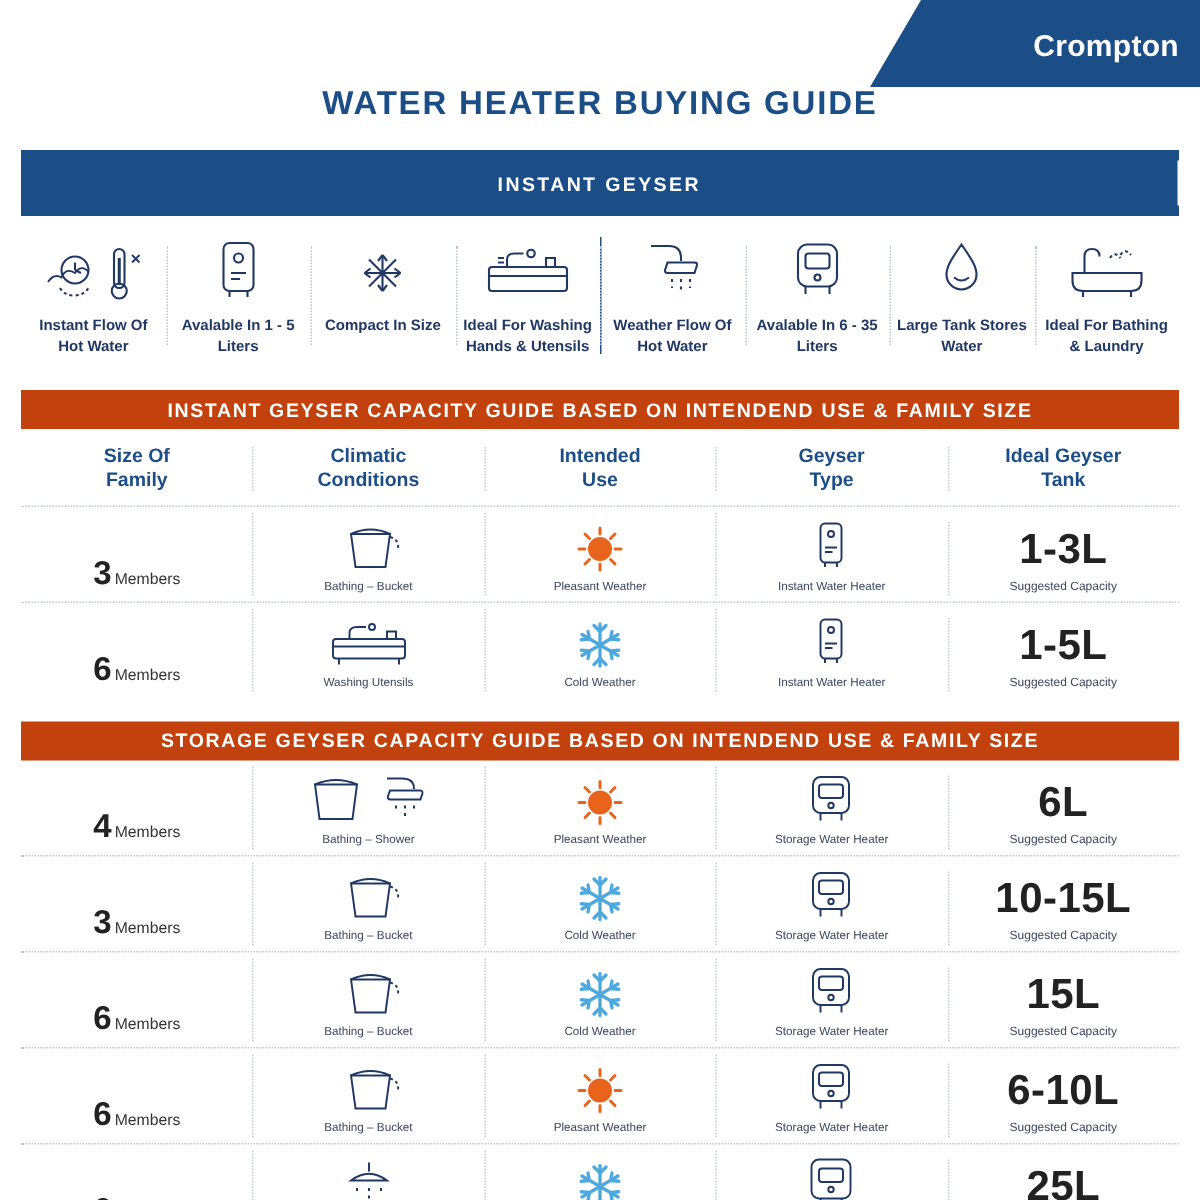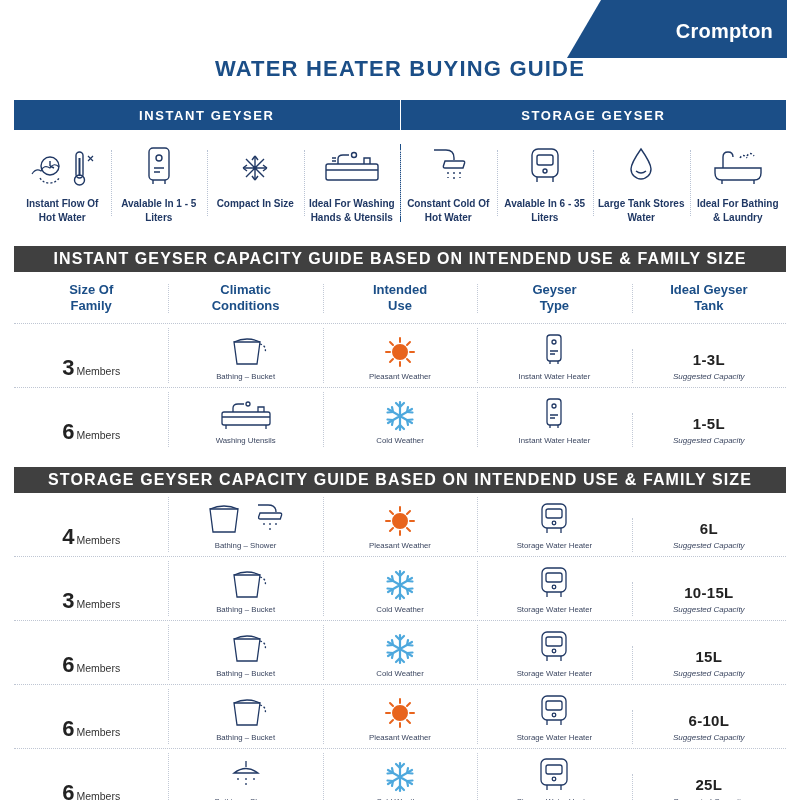--- a/index.html
+++ b/index.html
@@ -9,21 +9,21 @@
     background: #ffffff;
     font-family: "Liberation Sans", sans-serif;
     color: #203864;
     overflow: hidden;
     position: relative;
   }
 
   
   .brand-wrap {
     position: absolute;
-    top: 0; right: 13px;
+    top: 0; right: 0;
     width: 220px; height: 58px;
   }
   .brand-shape {
     position: absolute;
     top: 0; right: 0;
     width: 220px; height: 58px;
     background: #1b4e87;
     clip-path: polygon(34px 0, 100% 0, 100% 100%, 0 100%);
   }
   .brand-text {
@@ -45,21 +45,21 @@
     color: #1b4e87;
     margin-top: 56px;
   }
 
   
   .type-bar {
     display: flex;
     margin: 18px 14px 0 14px;
     background: #1b4e87;
     color: #fff;
-    height: 30px;
+    height: 44px;
     align-items: center;
   }
   .type-bar > div {
     flex: 1;
     text-align: center;
     font-size: 13px;
     font-weight: bold;
     letter-spacing: 1.6px;
   }
   .type-bar .divider {
@@ -104,27 +104,27 @@
     font-size: 10px;
     font-weight: bold;
     line-height: 1.35;
     margin-top: 9px;
     color: #203864;
   }
 
   
   .section-bar {
     margin: 14px 14px 0 14px;
-    background: #404040;
+    background: #c2410c;
     color: #fff;
     height: 26px;
     display: flex;
     align-items: center;
     justify-content: center;
-    font-size: 16px;
+    font-size: 13px;
     font-weight: bold;
     letter-spacing: 1.1px;
   }
 
   
   .guide {
     margin: 0 14px;
   }
   .ghead {
     display: flex;
@@ -169,54 +169,53 @@
     font-weight: bold;
     color: #222;
   }
   .fam small {
     font-size: 10.5px;
     font-weight: normal;
     color: #333;
     margin-left: 2px;
   }
   .cap {
-    font-size: 15px;
+    font-size: 28px;
     font-weight: bold;
     color: #222;
     letter-spacing: .3px;
   }
   .sub {
     font-size: 7.8px;
     color: #3b4660;
     margin-top: 4px;
   }
   .iconbox {
     height: 38px;
     display: flex;
     align-items: flex-end;
     justify-content: center;
     gap: 4px;
   }
-  .capsub { font-size: 8px; color: #3b4660; margin-top: 4px; font-style: italic; }
+  .capsub { font-size: 8px; color: #3b4660; margin-top: 4px; }
   svg { display: block; }
 </style>
 </head>
 <body>
 
 <div class="brand-wrap">
   <div class="brand-shape"></div>
   <div class="brand-text">Crompton</div>
 </div>
 
 <div class="main-title">WATER HEATER BUYING GUIDE</div>
 
 <div class="type-bar">
   <div>INSTANT GEYSER</div>
   <div class="divider" style="flex:0 0 1px"></div>
-  <div>STORAGE GEYSER</div>
 </div>
 
 <div class="feature-row">
   <div class="feat-sep"></div>
 
   <div class="feature">
     <div class="ficon">
       <svg width="72" height="44" viewBox="0 0 72 44" fill="none" stroke="#203864" stroke-width="1.4">
         <path d="M6 30 q4-6 9-3 q3-7 9-3 q4-6 9-1" stroke-width="1.2"></path>
         <circle cx="24" cy="22" r="9"></circle>
@@ -273,21 +272,21 @@
   </div>
 
   <div class="feature">
     <div class="ficon">
       <svg width="48" height="44" viewBox="0 0 48 44" fill="none" stroke="#203864" stroke-width="1.4">
         <path d="M10 6 h12 q8 0 8 8 v2"></path>
         <path d="M21 17 h18 q2 0 1.6 2 l-1.6 5 h-18 q-2 0-1.6-2 z"></path>
         <path d="M24 28 v6 M30 28 v8 M36 28 v6" stroke-dasharray="2 3"></path>
       </svg>
     </div>
-    <div class="flabel">Constant Cold
+    <div class="flabel">Weather Flow
 Of Hot Water</div>
   </div>
 
   <div class="feature">
     <div class="ficon">
       <svg width="38" height="44" viewBox="0 0 38 44" fill="none" stroke="#203864" stroke-width="1.4">
         <rect x="6" y="5" width="26" height="28" rx="6"></rect>
         <rect x="11" y="11" width="16" height="10" rx="2"></rect>
         <path d="M11 33 v5 M27 33 v5"></path>
         <circle cx="19" cy="27" r="2"></circle>

